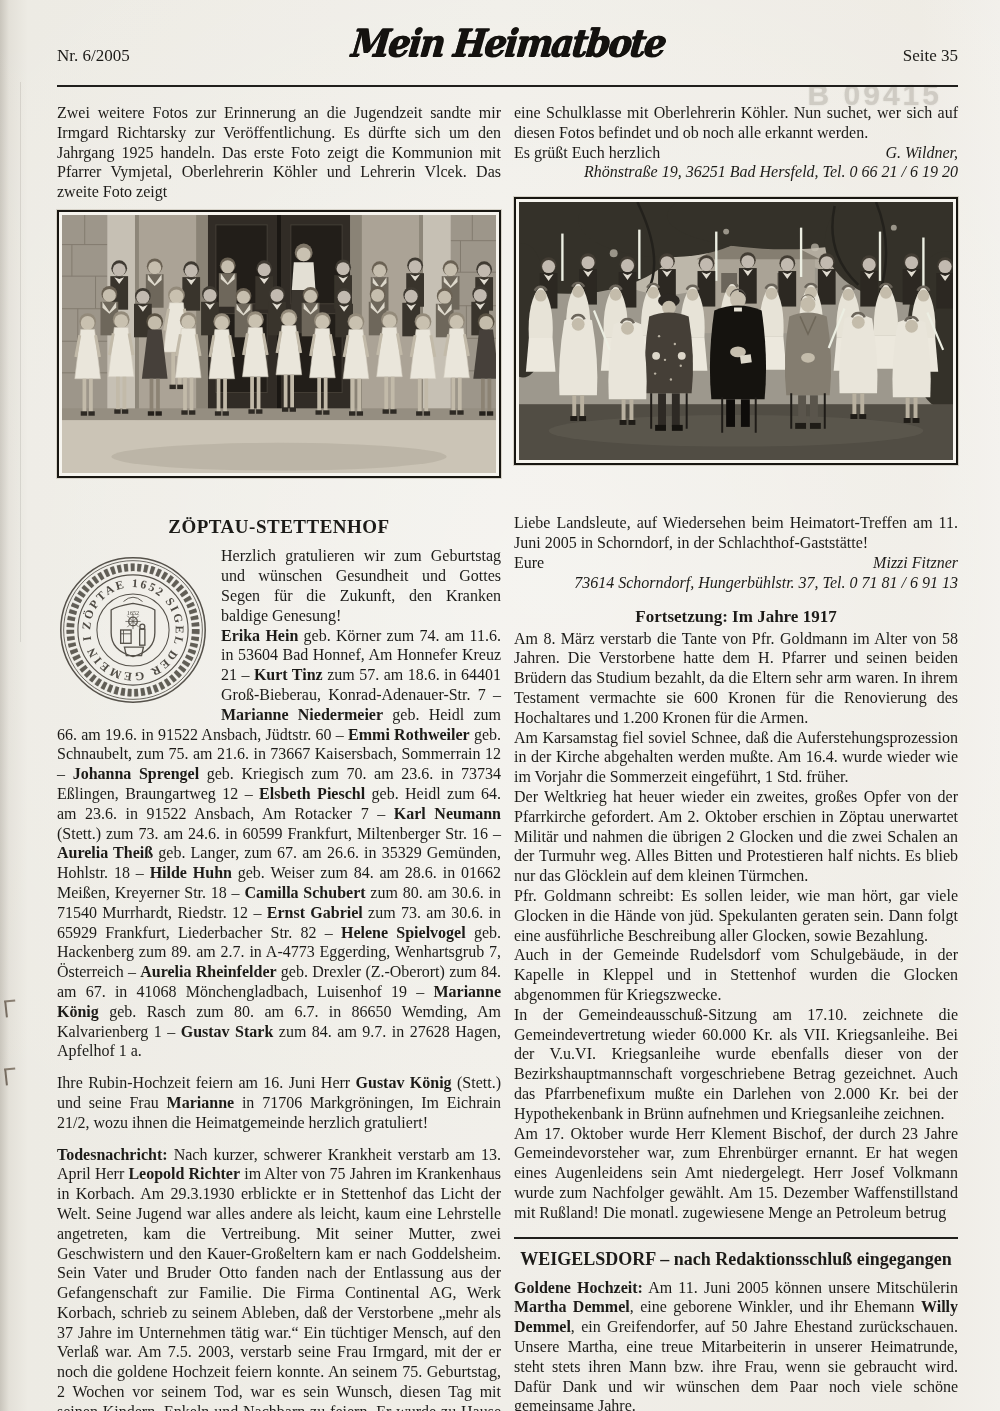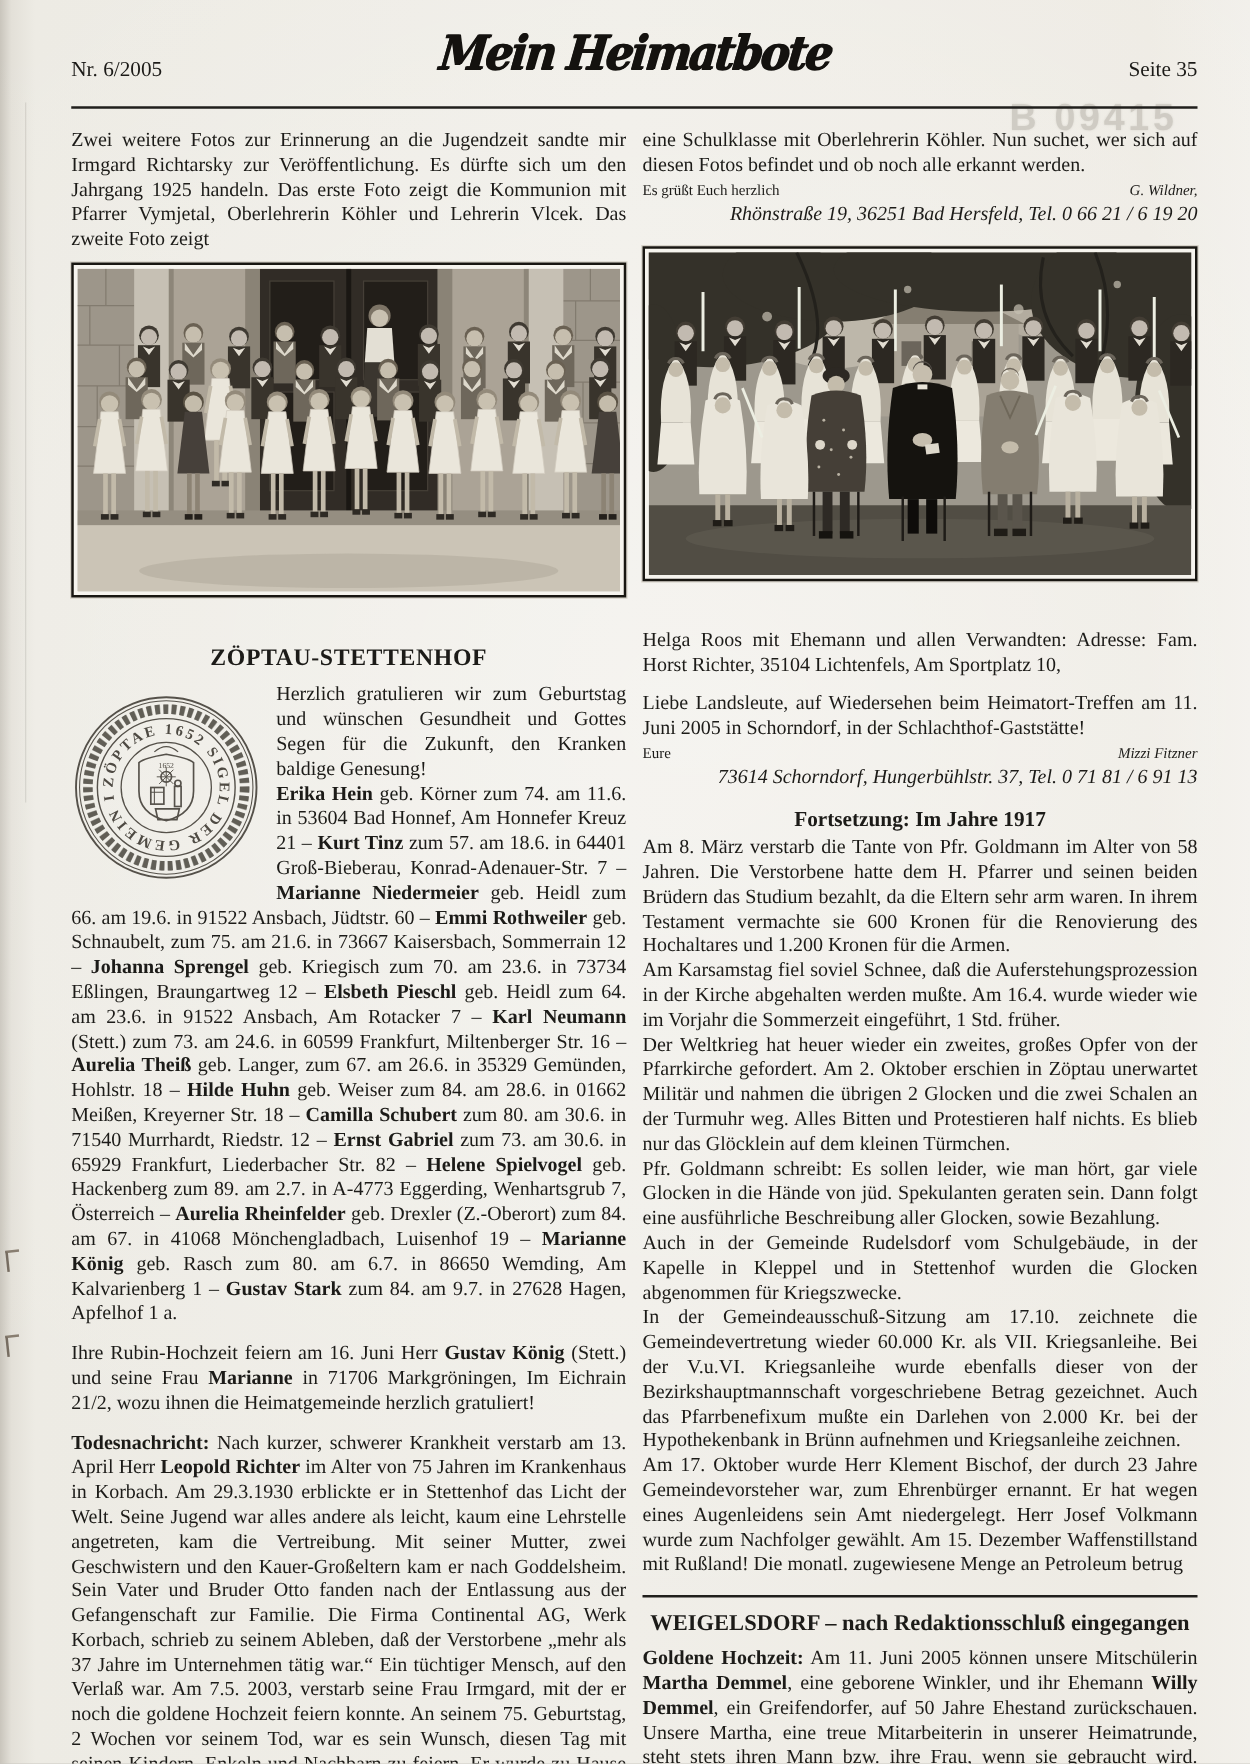--- a/index.html
+++ b/index.html
@@ -19,21 +19,21 @@
   .header{position:relative;margin:46px 42px 0 57px;}
   .header-row{display:flex;justify-content:space-between;align-items:flex-end;border-bottom:2px solid #201f1c;padding-bottom:19px;font-size:17px;}
   .masthead{position:absolute;left:50%;top:-24px;transform:translateX(-50%) skewX(-6deg) scaleY(1.08);
     font-family:"DejaVu Serif",serif;font-style:italic;font-weight:bold;font-size:35px;letter-spacing:-2px;color:#14120f;
     text-shadow:1px 0 0 #14120f, 0 1px 0 #14120f;white-space:nowrap;}
   
   .cols{display:flex;gap:13px;padding:16px 42px 0 57px;}
   .col{width:444px;}
   p{margin:0;text-align:justify;font-size:16px;line-height:19.8px;}
   .intro{min-height:86px;}
-  .sig-row{display:flex;justify-content:space-between;font-size:12px;line-height:19.8px;font-family:Liberation Serif, serif;}
+  .sig-row{display:flex;justify-content:space-between;font-size:16px;line-height:19.8px;font-family:Liberation Serif, serif;}
   .it{font-style:italic;}
   .addr{text-align:right;font-style:italic;font-size:16px;line-height:19.8px;}
   .sp6{height:6px;}.sp10{height:10px;}.sp12{height:12px;}
   
   .photo{margin:0 0 38px 0;border:2px solid #181611;background:#f6f4ee;padding:3px;box-shadow:0 0 0 1px #d6d2c8;}
   .photo svg{display:block;width:100%;height:auto;}
   
   .sec-head{font-size:19px;font-weight:bold;text-align:center;letter-spacing:.5px;margin:0 0 8px 0;}
   .seal{float:left;width:152px;height:152px;margin:8px 12px 4px 0;}
   .sub-head{font-size:17px;font-weight:bold;text-align:center;margin:8px 0 2px 0;}
@@ -374,21 +374,20 @@
             <path d="M76,110 L92,150"></path>
               <path d="M330,108 L314,148"></path>
               <path d="M414,112 L430,150"></path>
           </g>
           <g stroke="#1f1c18" stroke-width="2">
             <path d="M134,194 V230 M170,194 V230 M206,198 V234 M240,198 V234 M276,194 V230 M310,194 V230"></path>
           </g>
         </svg>
       </figure>
 
-      <p>Helga Roos mit Ehemann und allen Verwandten: Adresse: Fam. Horst Richter, 35104 Lichtenfels, Am Sportplatz 10,</p>
       <div class="sp10"></div>
       <p>Liebe Landsleute, auf Wiedersehen beim Heimatort-Treffen am 11. Juni 2005 in Schorndorf, in der Schlachthof-Gaststätte!</p>
       <div class="sig-row">
         <span>Eure</span>
         <span class="it">Mizzi Fitzner</span>
       </div>
       <div class="addr">73614 Schorndorf, Hungerbühlstr. 37, Tel. 0 71 81 / 6 91 13</div>
       <div class="sp6"></div>
       <h3 class="sub-head">Fortsetzung: Im Jahre 1917</h3>
       <p>Am 8. März verstarb die Tante von Pfr. Goldmann im Alter von 58 Jahren. Die Verstorbene hatte dem H. Pfarrer und seinen beiden Brüdern das Studium bezahlt, da die Eltern sehr arm waren. In ihrem Testament vermachte sie 600 Kronen für die Renovierung des Hochaltares und 1.200 Kronen für die Armen.</p>

